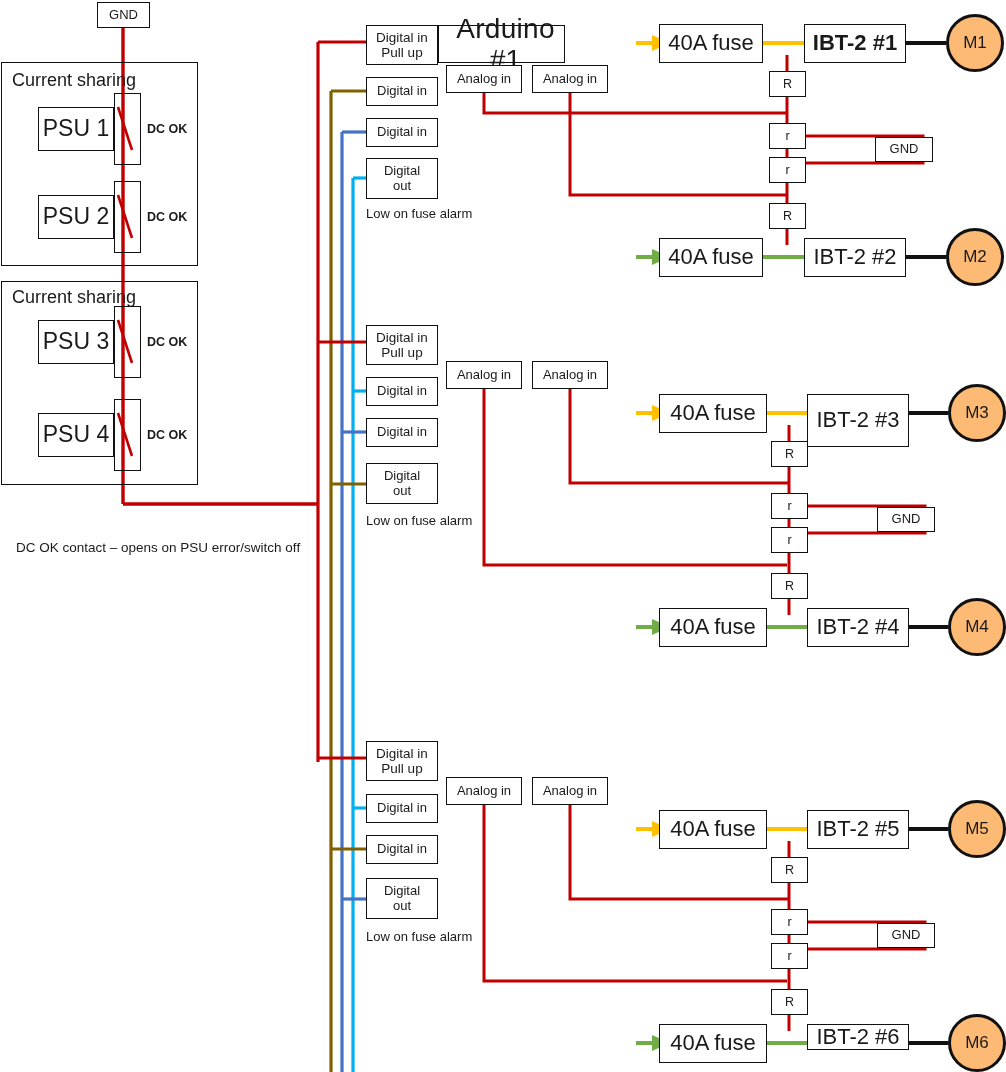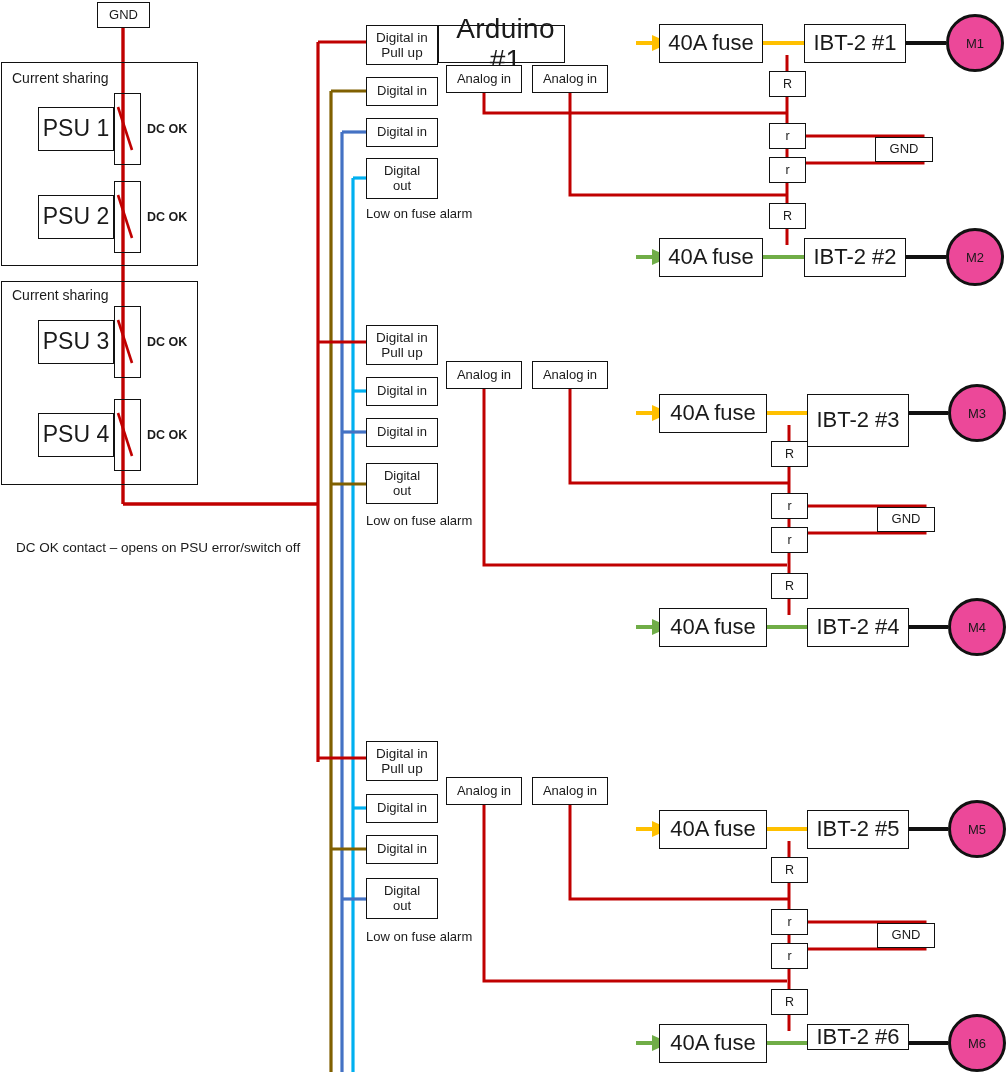--- a/index.html
+++ b/index.html
@@ -26,26 +26,26 @@
   .ard{font-size:28px;letter-spacing:.3px;}
   .fuse{font-size:22px;}
   .ibt{font-size:22px;}
   .port{font-size:13.5px;}
   .portsm{font-size:13px;}
   .res{font-size:12.5px;}
   .gnd{font-size:13px;}
   .motor{
     position:absolute;box-sizing:border-box;
     border:3.6px solid #111;border-radius:50%;
-    background:#ec4899;display:flex;align-items:center;justify-content:center;
-    font-size:13px;
+    background:#fdba74;display:flex;align-items:center;justify-content:center;
+    font-size:17px;
   }
   .note{font-size:13px;}
   .note2{font-size:13.5px;}
-  .cs{font-size:14px;}
+  .cs{font-size:18px;}
   .dcok{font-size:12.5px;font-weight:600;}
 </style>
 </head>
 <body>
 
 <div id="stage">
 
   <svg class="wires" viewBox="0 0 1006 1072">
     <g stroke-linecap="butt" fill="none">
 
@@ -171,21 +171,21 @@
 Pull up</div>
   <div class="box portsm" style="left:366px;top:794px;width:72px;height:29px;">Digital in</div>
   <div class="box portsm" style="left:366px;top:835px;width:72px;height:29px;">Digital in</div>
   <div class="box portsm" style="left:366px;top:878px;width:72px;height:41px;white-space:pre-line;">Digital
 out</div>
   <div class="box portsm" style="left:446px;top:777px;width:76px;height:28px;">Analog in</div>
   <div class="box portsm" style="left:532px;top:777px;width:76px;height:28px;">Analog in</div>
   <div class="lbl note" style="left:366px;top:929px;">Low on fuse alarm</div>
 
   <div class="box fuse" style="left:659px;top:24px;width:104px;height:39px;">40A fuse</div>
-  <div class="box ibt" style="left:804px;top:24px;width:102px;height:39px;">IBT-2 #1</div>
+  <div class="box ibt" style="left:804px;top:24px;width:102px;height:39px;font-weight:bold;">IBT-2 #1</div>
   <div class="motor" style="left:946px;top:14px;width:58px;height:58px;">M1</div>
   <div class="box res" style="left:769px;top:71px;width:37px;height:26px;">R</div>
   <div class="box res" style="left:769px;top:123px;width:37px;height:26px;">r</div>
   <div class="box gnd" style="left:875px;top:137px;width:58px;height:25px;">GND</div>
   <div class="box res" style="left:769px;top:157px;width:37px;height:26px;">r</div>
   <div class="box res" style="left:769px;top:203px;width:37px;height:26px;">R</div>
 
   <div class="box fuse" style="left:659px;top:238px;width:104px;height:39px;">40A fuse</div>
   <div class="box ibt" style="left:804px;top:238px;width:102px;height:39px;">IBT-2 #2</div>
   <div class="motor" style="left:946px;top:228px;width:58px;height:58px;">M2</div>

